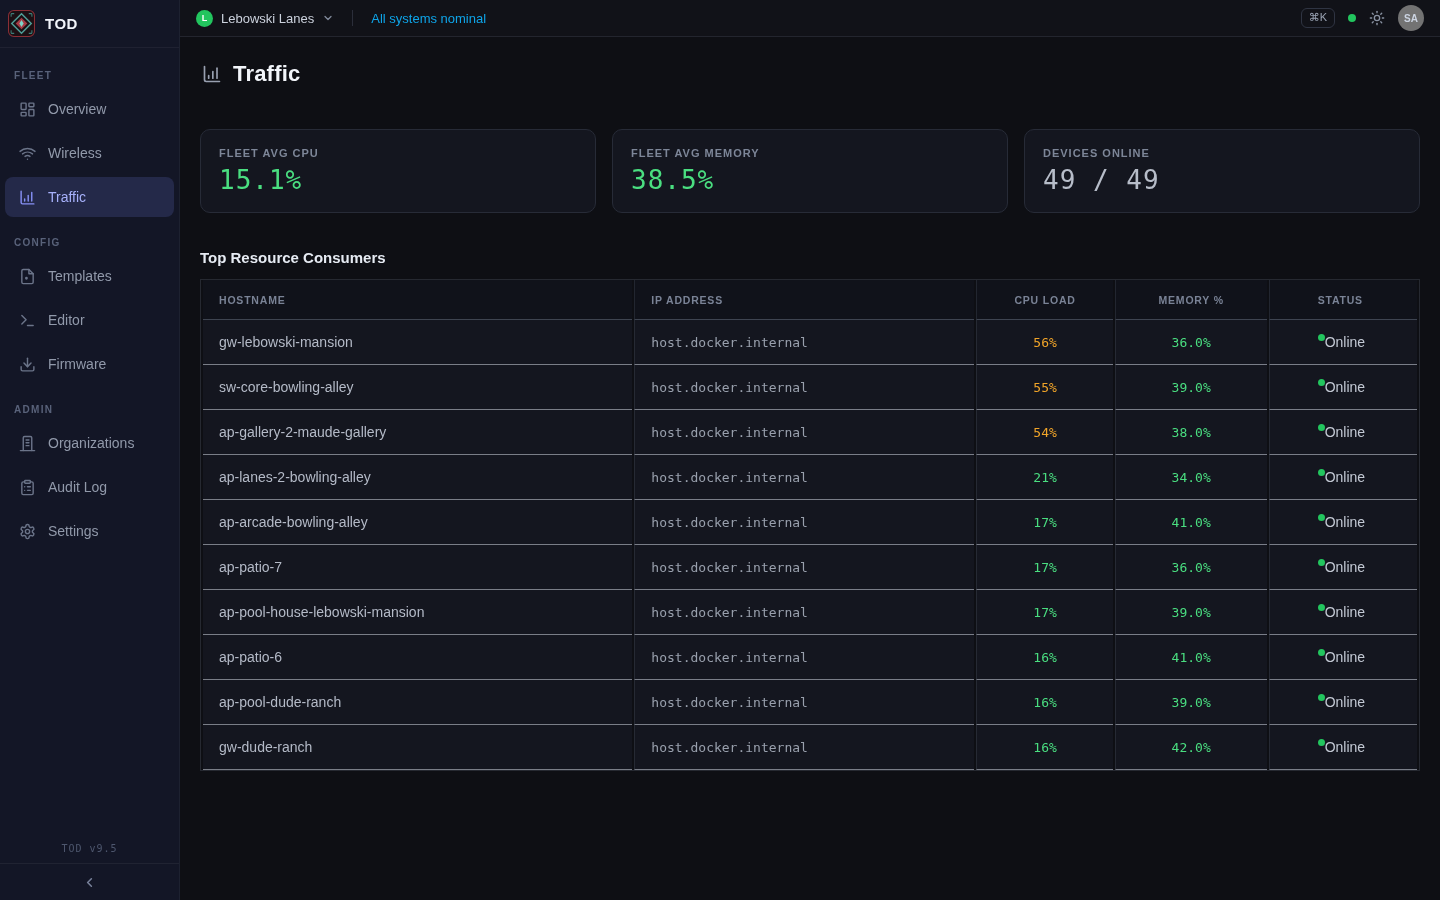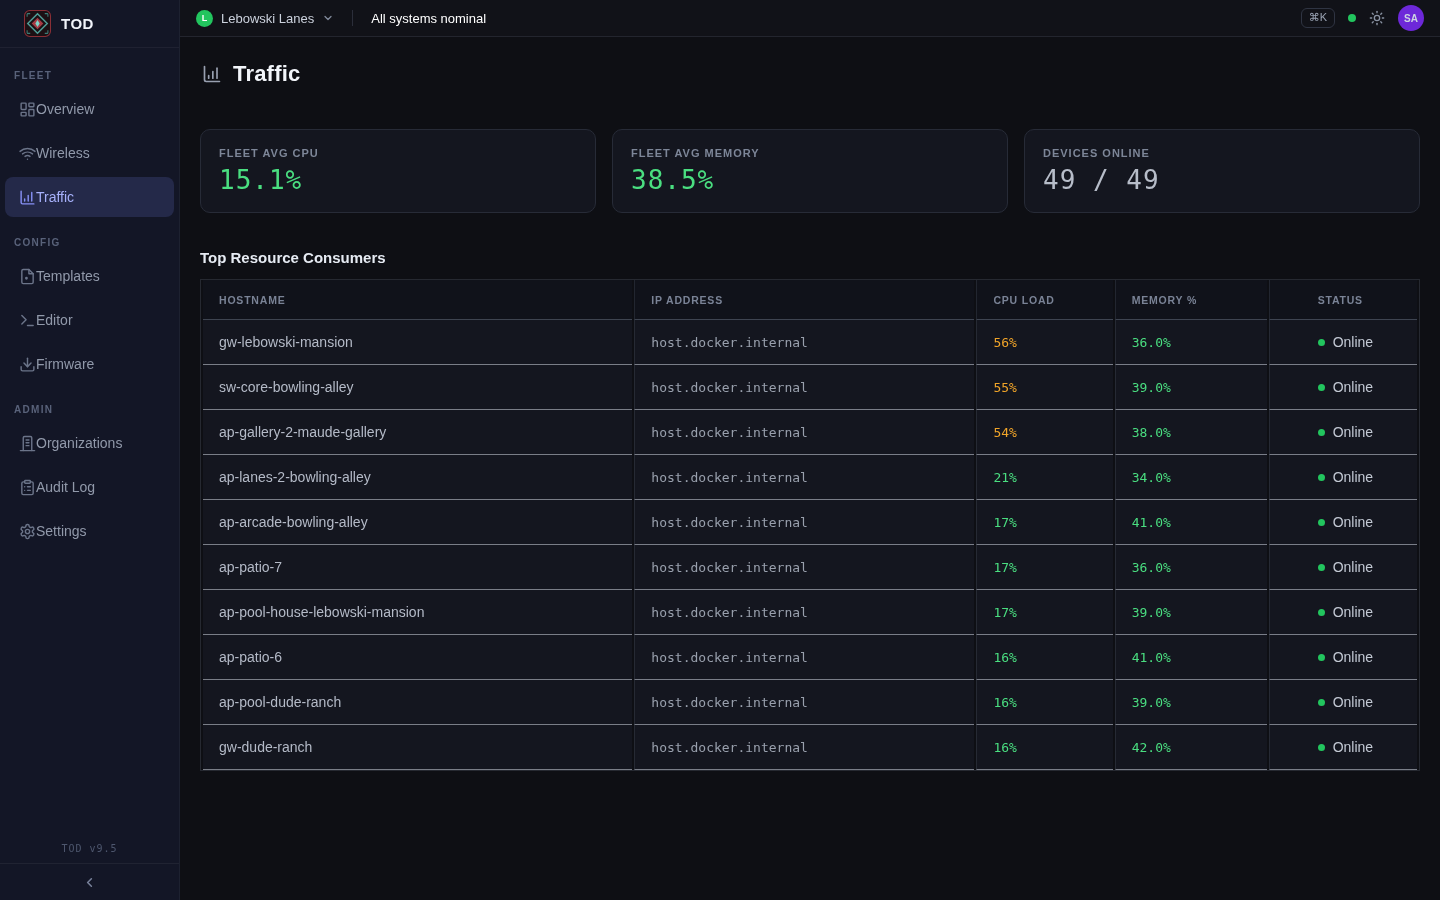--- a/index.html
+++ b/index.html
@@ -9,29 +9,29 @@
     background:#0e0f14; color:#c6ccd8; display:flex;
     -webkit-font-smoothing:antialiased;
   }
   .mono { font-family:"DejaVu Sans Mono","Liberation Mono",monospace; }
 
   
   .sidebar {
     width:180px; min-width:180px; height:900px; background:#131626;
     display:flex; flex-direction:column; border-right:1px solid #1d2130;
   }
-  .logo-row { height:48px; display:flex; align-items:center; gap:10px; padding:0 24px; border-bottom:1px solid rgba(255,255,255,0.05); }
+  .logo-row { height:48px; display:flex; align-items:center; gap:10px; padding:0 8px; border-bottom:1px solid rgba(255,255,255,0.05); }
   .logo-badge { width:27px; height:27px; flex:0 0 auto; }
   .logo-name { font-size:15px; font-weight:700; color:#f1f4fa; letter-spacing:0.5px; }
   .nav { padding:0 0 8px 0; }
   .nav-section-label { font-size:10px; font-weight:700; letter-spacing:1.3px; color:#59627a; text-transform:uppercase; margin:22px 0 8px 14px; }
   .nav-section + .nav-section .nav-section-label { margin-top:20px; }
   .nav-item {
     height:40px; margin:0 5px 4px 5px; border-radius:8px; display:flex; align-items:center;
-    padding:0 0 0 14px; color:#9199aa; font-size:14px; cursor:pointer;
+    gap:12px; padding:0 0 0 14px; color:#9199aa; font-size:14px; cursor:pointer;
   }
   .nav-item .nav-ic { width:17px; height:17px; color:#6b7489; display:flex; }
   .nav-item.active { background:#242949; color:#a7b1fb; }
   .nav-item.active .nav-ic { color:#8690f5; }
   .nav-ic svg, .ic svg { width:100%; height:100%; display:block; }
   .sidebar-bottom { margin-top:auto; }
   .version { text-align:center; font-size:10px; color:#4e576e; letter-spacing:1px; padding-bottom:9px; }
   .collapse-row { height:37px; border-top:1px solid rgba(255,255,255,0.06); display:flex; align-items:center; justify-content:center; cursor:pointer; }
   .collapse-row .ic { width:15px; height:15px; color:#78819a; }
 
@@ -39,26 +39,26 @@
   .main { flex:1; display:flex; flex-direction:column; background:#0e0f14; }
   .topbar {
     height:37px; background:#111218; border-bottom:1px solid #23252e;
     display:flex; align-items:center; padding:0 16px; gap:12px;
   }
   .org-avatar { width:17px; height:17px; border-radius:50%; background:#22c55e; color:#fff; font-size:9px; font-weight:700; display:flex; align-items:center; justify-content:center; }
   .org-name { font-size:13px; color:#ccd2dd; font-weight:500; }
   .org-group { display:flex; align-items:center; gap:8px; cursor:pointer; }
   .chev { width:12px; height:12px; color:#828b9c; }
   .tb-divider { width:1px; height:16px; background:#2b2e3a; margin:0 6px; }
-  .tb-status { font-size:13px; color:#ffffff; }
+  .tb-status { font-size:13px; color:#0ea5e9; }
   .tb-right { margin-left:auto; display:flex; align-items:center; gap:13px; }
   .kbd-badge { border:1px solid #2f3442; border-radius:6px; padding:2px 7px 3px; font-size:11px; color:#9aa3b3; cursor:pointer; }
   .health-dot { width:8px; height:8px; border-radius:50%; background:#22c55e; }
   .theme-btn { width:16px; height:16px; color:#8a93a3; cursor:pointer; }
-  .user-avatar { width:26px; height:26px; border-radius:50%; background:#6d28d9; color:#ccd4e2; font-size:10px; font-weight:700; display:flex; align-items:center; justify-content:center; cursor:pointer; }
+  .user-avatar { width:26px; height:26px; border-radius:50%; background:#737373; color:#ccd4e2; font-size:10px; font-weight:700; display:flex; align-items:center; justify-content:center; cursor:pointer; }
 
   .content { flex:1; padding:24px 20px 0 20px; overflow:hidden; }
   .page-title-row { display:flex; align-items:center; gap:11px; margin-left:2px; }
   .page-title-row .ic { width:20px; height:20px; color:#98a0b0; }
   .page-title { font-size:22px; font-weight:600; color:#f2f5fa; letter-spacing:0.2px; }
 
   .stats { display:grid; grid-template-columns:1fr 1fr 1fr; gap:16px; margin-top:42px; }
   .stat-card { background:#14161f; border:1px solid #272b37; border-radius:10px; height:84px; padding:17px 18px; }
   .stat-label { font-size:11px; font-weight:600; letter-spacing:1px; color:#7d8698; text-transform:uppercase; }
   .stat-value { margin-top:6px; font-size:26px; letter-spacing:1px; }
@@ -69,29 +69,29 @@
 
   .table-wrap { margin-top:13px; border:1px solid rgba(148,163,184,0.18); }
   table { width:100%; border-collapse:separate; border-spacing:2px 0; }
   th {
     height:40px; background:#10121a; font-size:10.5px; font-weight:600; letter-spacing:0.8px;
     color:#7a8396; text-transform:uppercase; text-align:left; padding:0 16px;
     border-bottom:1px solid rgba(148,163,184,0.35);
   }
   td { height:45px; background:#14161f; padding:0 16px; border-bottom:1px solid rgba(224,230,240,0.5); }
   td + td, th + th { border-left:1px solid rgba(148,163,184,0.14); }
-  .col-r { text-align:left; }
+  .col-r { text-align:center; }
   td.hostname { font-size:14px; color:#b4bac7; }
   td.ip { font-size:13px; color:#99a0ad; }
   td.cpu, td.mem { font-size:13px;margin-left:37px; }
   td.cpu[data-level="normal"] { color:#4ade80; }
   td.cpu[data-level="high"] { color:#f0a429; }
   td.mem { color:#4ade80; }
   th.status-col, td.status { padding-left:48px; }
-  .status-inner { display:flex; align-items:center; gap:8px; font-size:14px; color:#c3c9d4; }
+  .status-inner { display:flex; align-items:flex-start; gap:0; font-size:14px; color:#c3c9d4; }
   .dot { width:7px; height:7px; border-radius:50%; background:#22c55e; flex:0 0 auto; }
 </style>
 </head>
 <body>
 
 <aside class="sidebar">
   <div class="logo-row">
     <span class="logo-badge">
       <svg viewBox="0 0 26 26">
         <rect x="0.5" y="0.5" width="25" height="25" rx="5" fill="#1c1014" stroke="#8a2f36"></rect>

